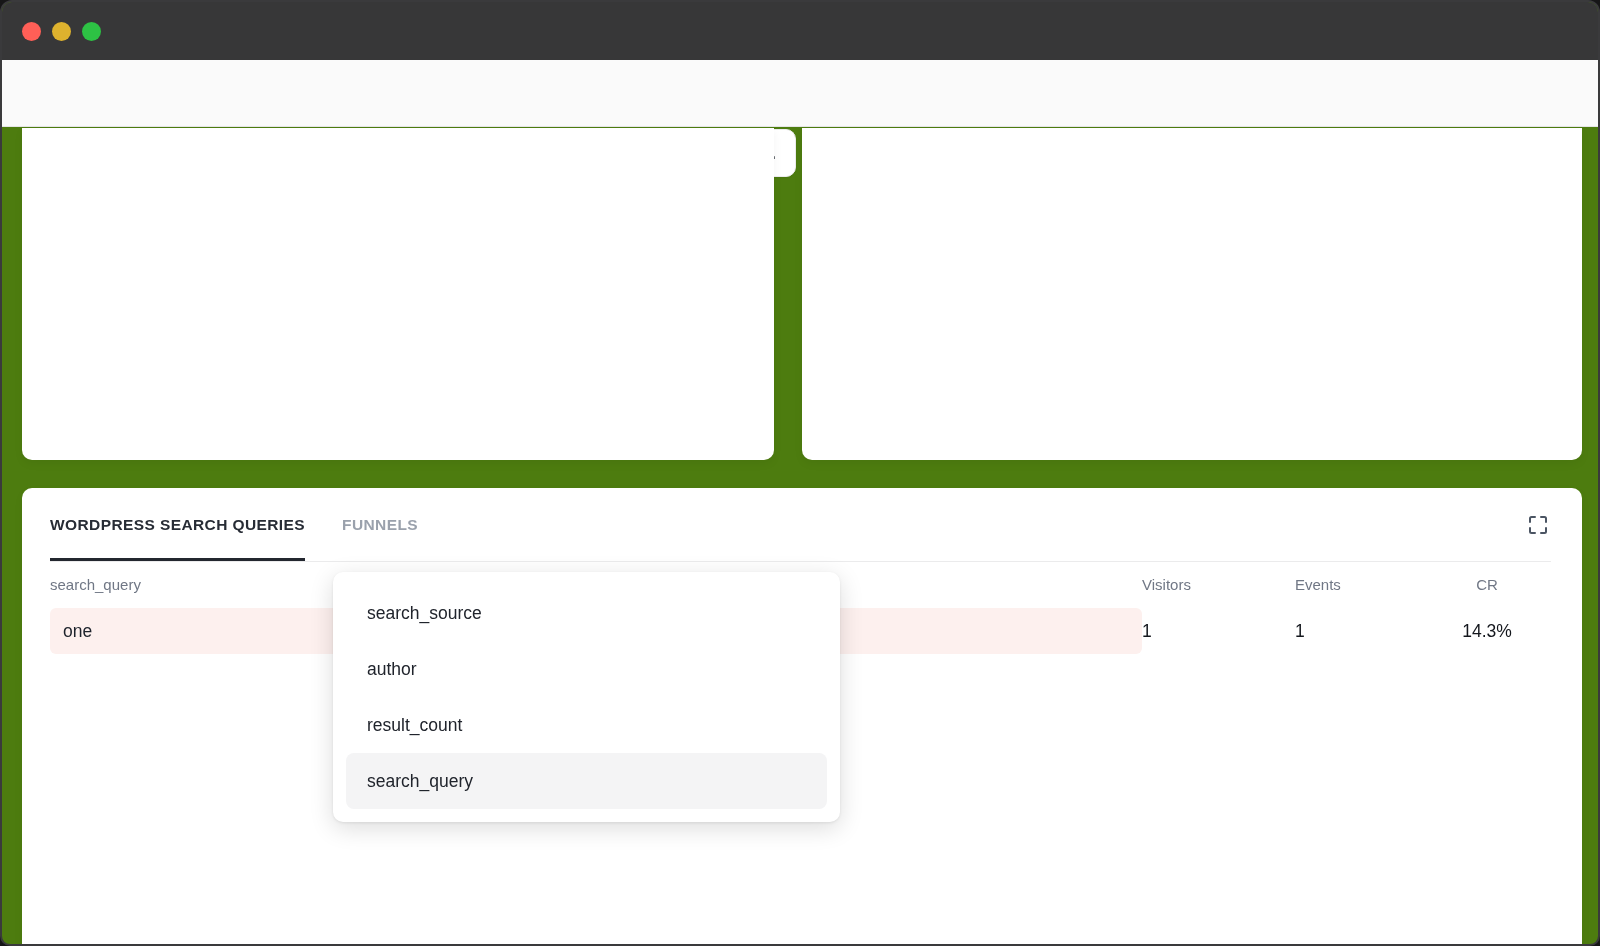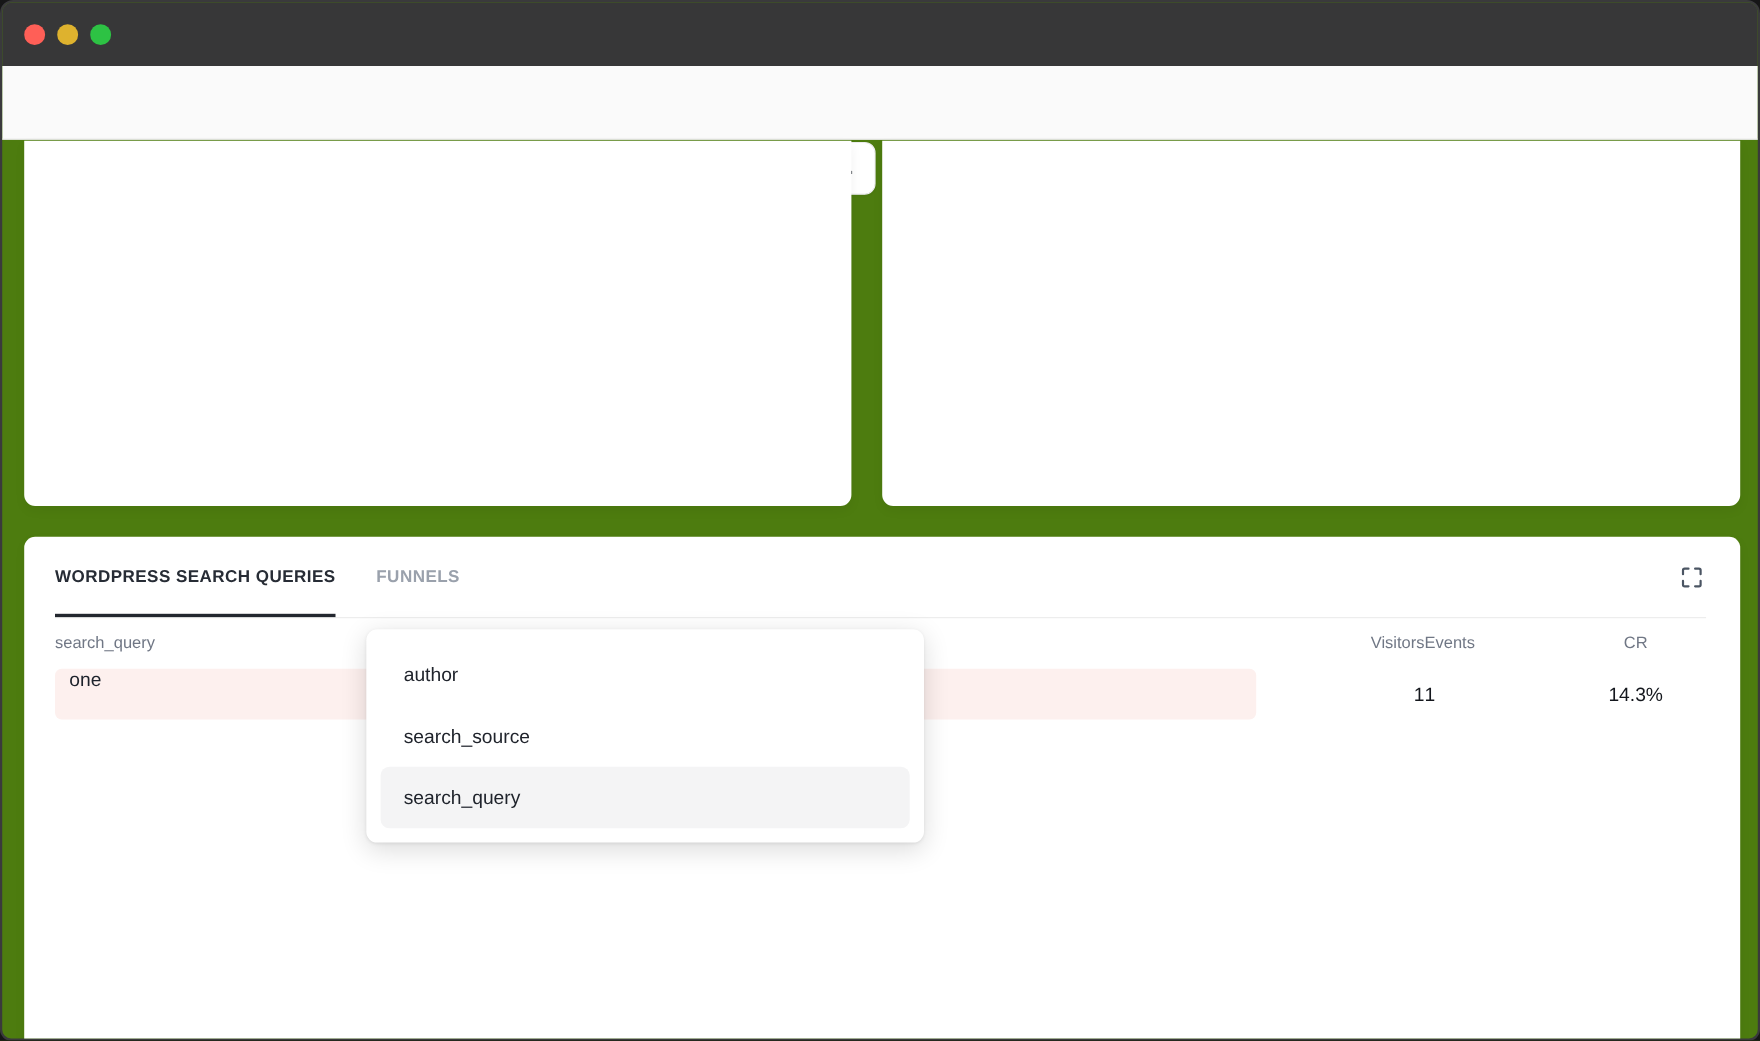--- a/index.html
+++ b/index.html
@@ -39,25 +39,25 @@
   .card-tr{left:800px;top:126px;width:780px;height:332px;border-radius:0 0 10px 10px;}
   
   .card-bottom{left:20px;top:486px;width:1560px;height:470px;border-radius:10px 10px 0 0;}
   .tabstrip{position:absolute;left:28px;right:31px;top:0;height:74px;border-bottom:1px solid #ebebec;display:flex;align-items:stretch;gap:37px;}
   .tab{display:flex;align-items:center;gap:8px;font-size:15.5px;font-weight:700;letter-spacing:.4px;color:#272c35;background:none;border:none;padding:3px 0 0 0;cursor:pointer;font-family:inherit;border-bottom:3px solid transparent;}
   .tab.active{border-bottom-color:#23272f;}
   .tab.muted{color:#9aa1ac;}
   .expand-btn{position:absolute;right:34px;top:27px;background:none;border:none;padding:0;cursor:pointer;display:flex;}
   .thead{position:absolute;left:0;right:0;top:88px;display:flex;padding:0 31px 0 28px;font-size:15px;color:#707785;}
   .col-key{flex:1;}
-  .col-v{width:153px;text-align:right;}
+  .col-v{width:153px;}
   .col-e{width:128px;text-align:left;}
   .col-cr{width:128px;text-align:center;}
   .trow{position:absolute;left:0;right:0;top:117px;display:flex;align-items:center;height:52px;padding:0 31px 0 28px;cursor:pointer;}
-  .bar-wrap{flex:1;height:46px;position:relative;display:flex;align-items:flex-start;}
+  .bar-wrap{flex:1;height:46px;position:relative;display:flex;align-items:center;}
   .bar-fill{position:absolute;left:0;top:0;height:100%;width:100%;border-radius:6px;background:#fdf0ee;}
   .bar-label{position:relative;margin-left:13px;font-size:17.5px;color:#1d222b;}
   .metric{font-size:17.5px;color:#14171d;font-weight:500;}
   
   .dropdown{position:absolute;left:311px;top:84px;width:507px;background:#fff;border-radius:10px;
     box-shadow:0 6px 24px rgba(0,0,0,.14),0 1px 3px rgba(0,0,0,.08);padding:13px 0;z-index:20;}
   .dd-item{height:56px;margin:0 13px;border-radius:8px;display:flex;align-items:center;padding-left:21px;
     font-size:17.5px;color:#20242c;cursor:pointer;}
   .dd-item.highlight{background:#f4f4f5;}
 </style>
@@ -166,19 +166,20 @@
       <div class="bar-wrap">
         <div class="bar-fill"></div>
         <span class="bar-label">one</span>
       </div>
       <span class="metric col-v">1</span>
       <span class="metric col-e">1</span>
       <span class="metric col-cr">14.3%</span>
     </div>
 
     <div class="dropdown">
+      <div class="dd-item">search_source</div>
       <div class="dd-item">author</div>
-      <div class="dd-item">search_source</div>
+      <div class="dd-item">result_count</div>
       <div class="dd-item highlight">search_query</div>
     </div>
 
   </div>
 </div>
 
 </body></html>

